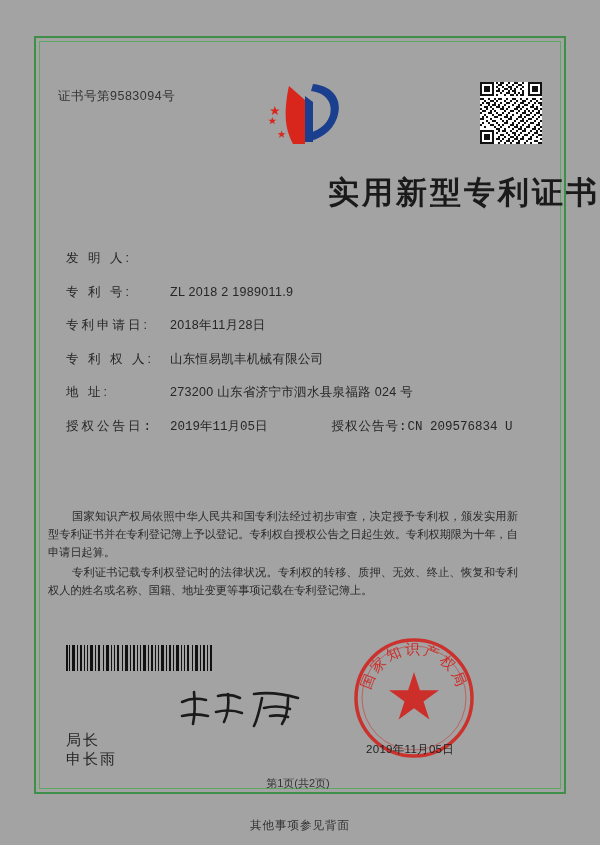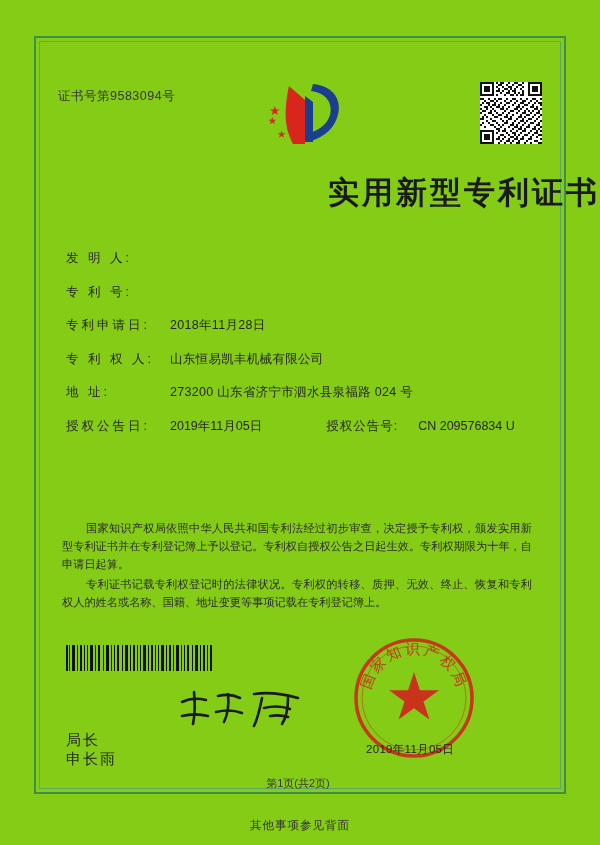--- a/index.html
+++ b/index.html
@@ -13,21 +13,21 @@
     font-family: "Liberation Sans", sans-serif;
     color: #2f2f2f;
     position: relative;
     overflow: hidden;
   }
 
   .page {
     position: absolute;
     left: 0; top: 0;
     width: 600px; height: 845px;
-    background: #84cc16;
+    background: #a3a3a3;
   }
 
   
   .border-outer {
     position: absolute;
     left: 34px; top: 36px;
     width: 532px; height: 758px;
     border: 2px solid #3f8f49;
     box-sizing: border-box;
   }
@@ -94,40 +94,39 @@
     width: 104px;
     flex: 0 0 104px;
     letter-spacing: 3px;
     white-space: nowrap;
   }
   .field-value {
     flex: 1 1 auto;
     letter-spacing: 0.3px;
   }
 
-  .field-row.split { justify-content: flex-start; }
+  .field-row.split { justify-content: flex-start; font-family: Liberation Mono, monospace; }
   .field-row.split .second-label {
     margin-left: 64px;
     letter-spacing: 1px;
     white-space: nowrap;
   }
   .field-row.split .second-value {
-    margin-left: 20px;
+    margin-left: 0;
   }
 
   
   .paras {
     position: absolute;
-    left: 62px; top: 507px;
+    left: 48px; top: 507px;
     width: 470px;
     font-size: 11.2px;
     line-height: 18px;
     color: #2b2b2b;
     text-align: justify;
-    margin-top: 12px;
   }
   .para { text-indent: 24px; margin-bottom: 2px; }
 
   
   .barcode {
     position: absolute;
     left: 66px; top: 645px;
     width: 146px; height: 26px;
   }
 
@@ -452,20 +451,21 @@
   </div>
 
   <div class="title">实用新型专利证书</div>
 
   <div class="fields">
     <div class="field-row">
       <div class="field-label">发 明 人:</div>
     </div>
     <div class="field-row">
       <div class="field-label">专 利 号:</div>
+      <div class="field-value">ZL 2018 2 1989011.9</div>
     </div>
     <div class="field-row">
       <div class="field-label">专利申请日:</div>
       <div class="field-value">2018年11月28日</div>
     </div>
     <div class="field-row">
       <div class="field-label">专 利 权 人:</div>
       <div class="field-value">山东恒易凯丰机械有限公司</div>
     </div>
     <div class="field-row">

